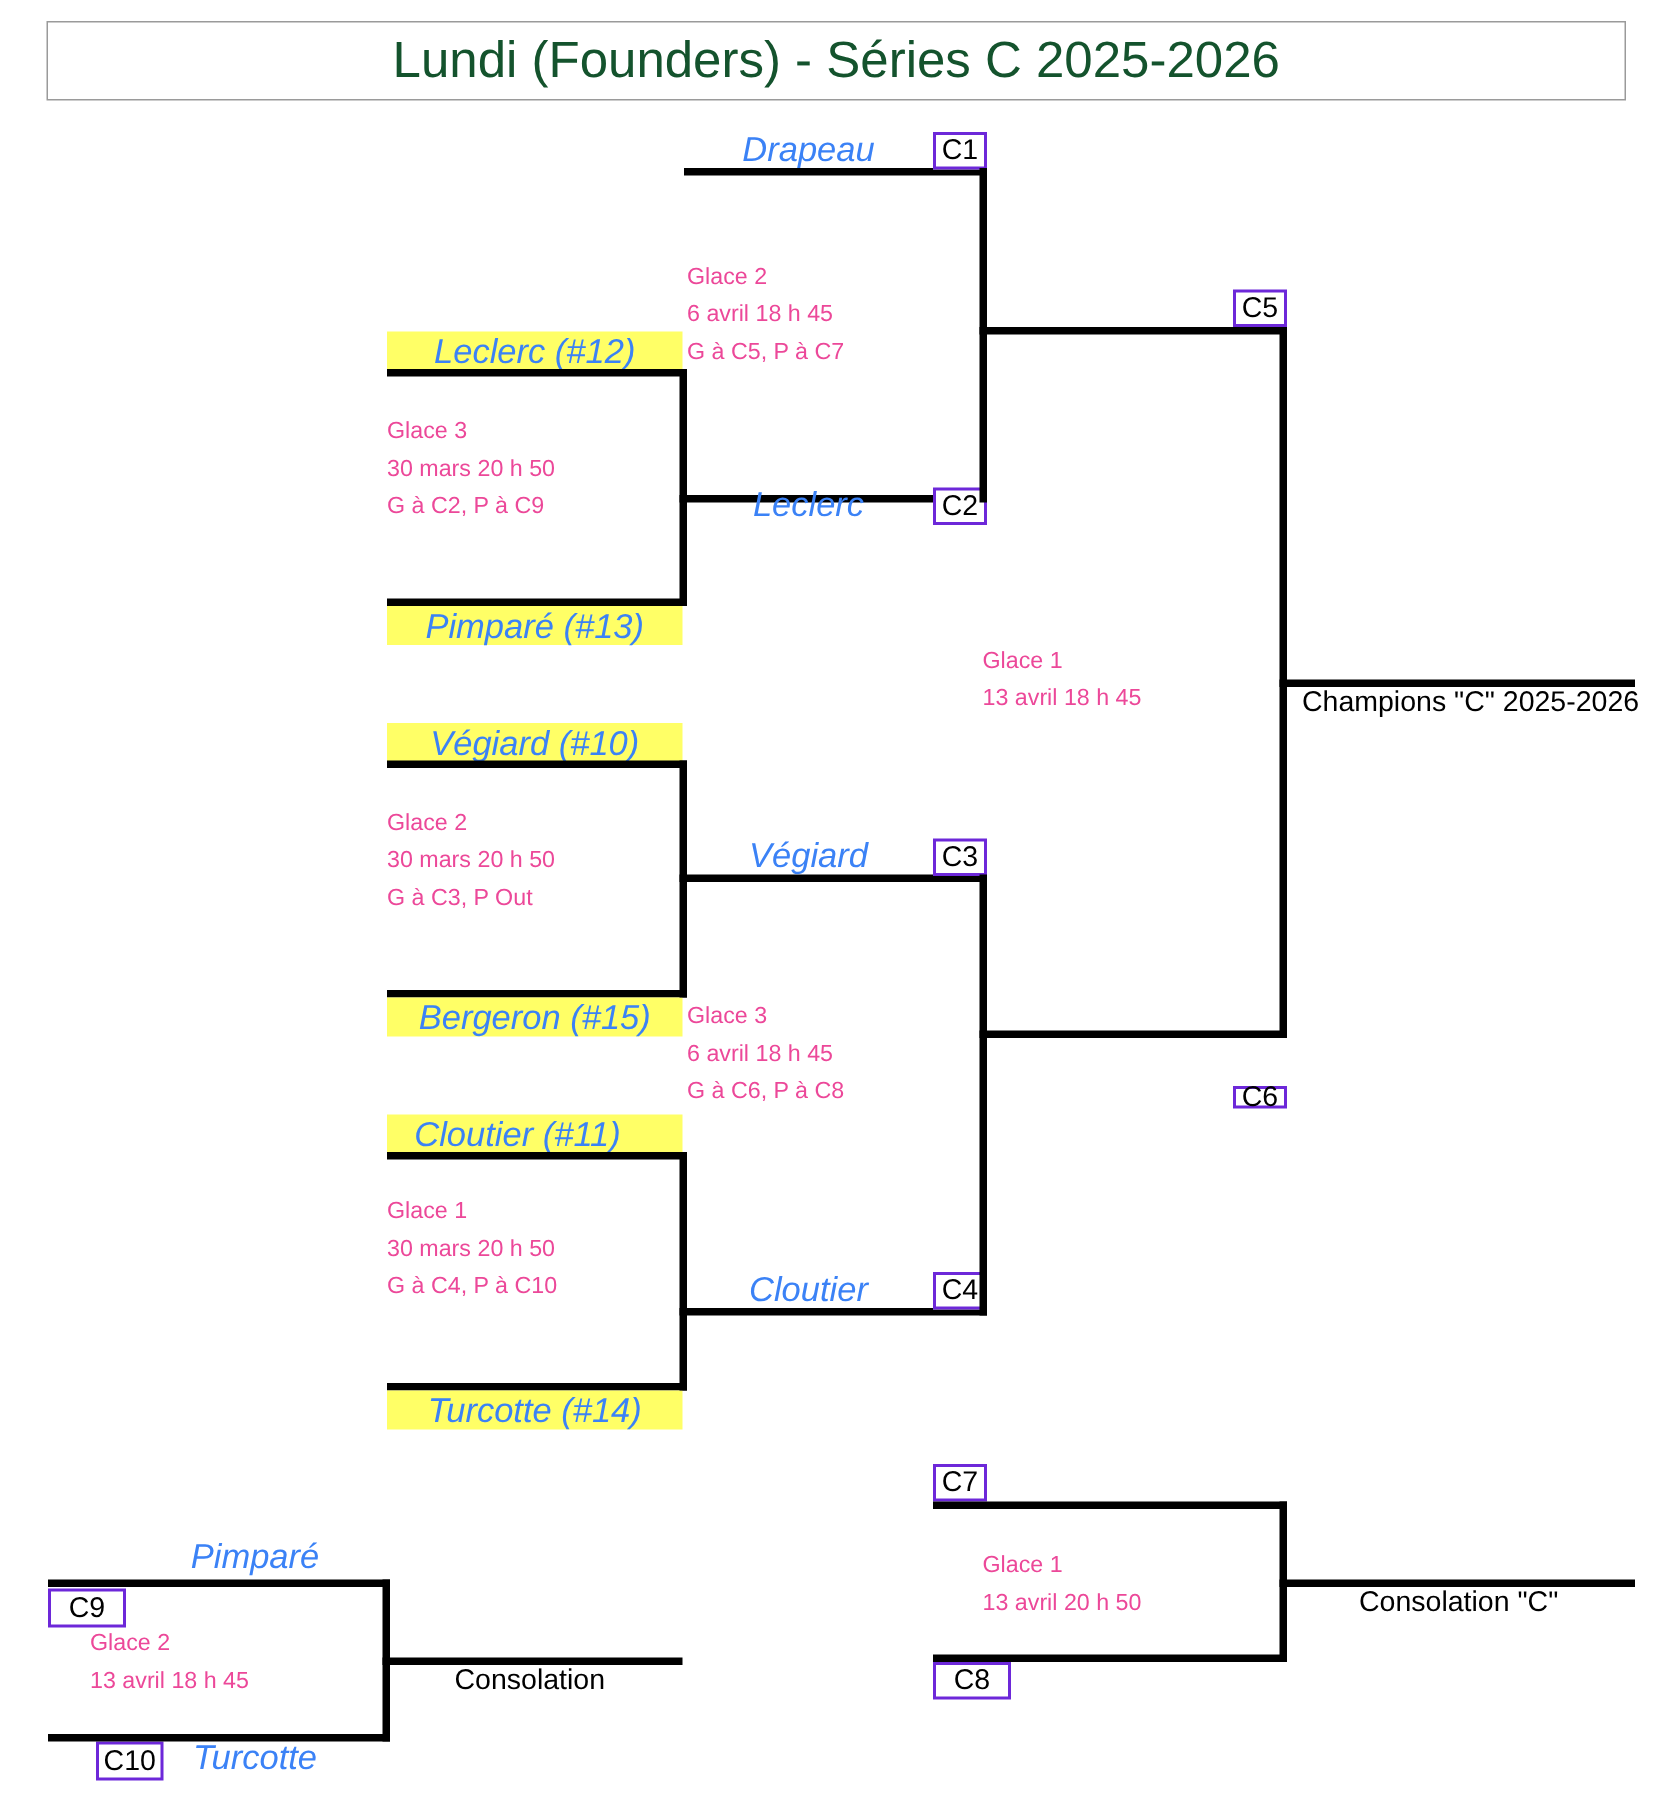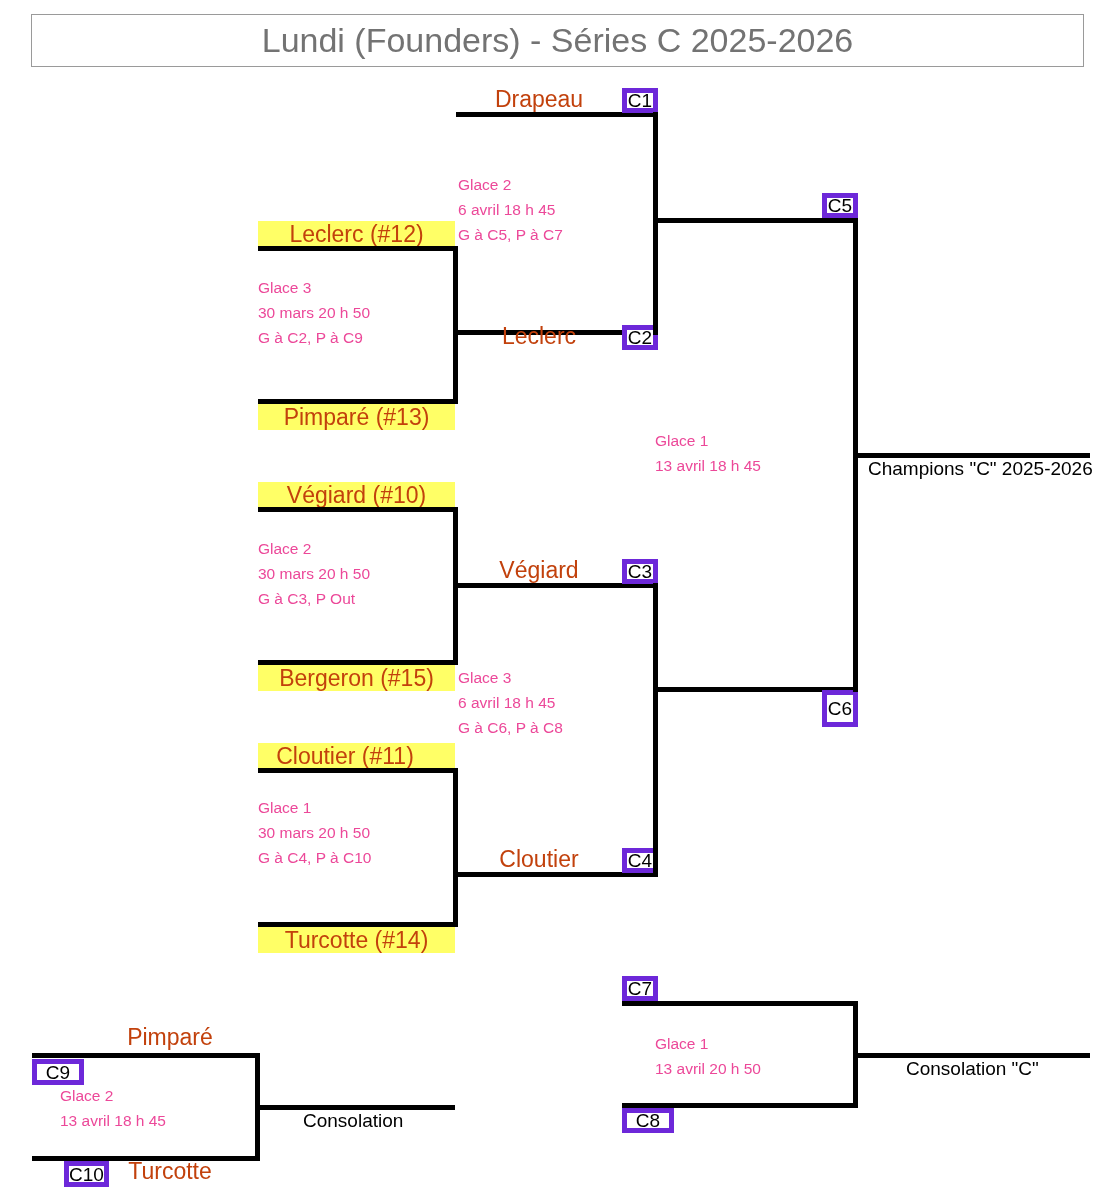--- a/index.html
+++ b/index.html
@@ -26,21 +26,21 @@
     border: 1px solid #9a9a9a;
     box-sizing: border-box;
     display: flex;
     align-items: center;
     justify-content: center;
     background: #ffffff;
   }
   .title-text {
     font-size: 34px;
     font-weight: 400;
-    color: #737373;
+    color: #14532d;
     letter-spacing: 0px;
     white-space: nowrap;
   }
 
   
   .hline {
     position: absolute;
     background: #000000;
     height: 5px;
   }
@@ -51,29 +51,30 @@
   }
   .hilite {
     position: absolute;
     background: #ffff66;
   }
 
   
   .slot-label {
     position: absolute;
     font-size: 23px;
-    color: #c2410c;
+    color: #3b82f6;
     white-space: nowrap;
     text-align: center;
+    font-style: italic;
   }
 
   
   .codebox {
     position: absolute;
-    border: 5px solid #6d28d9;
+    border: 2px solid #6d28d9;
     background: #ffffff;
     box-sizing: border-box;
     display: flex;
     align-items: center;
     justify-content: center;
     font-size: 19px;
     color: #000000;
     line-height: 1;
   }
 
@@ -182,21 +183,21 @@
 
   <div class="vline" style="left:653px; top:583px; height:294px;"></div>
 
   <div class="gameinfo" style="left:458px; top:665px; width:196px;">
     <div>Glace 3</div>
     <div>6 avril 18 h 45</div>
     <div>G à C6, P à C8</div>
   </div>
 
   <div class="hline" style="left:653px; top:687px; width:205px;"></div>
-  <div class="codebox" style="left:822px; top:690px; width:36px; height:37px;">C6</div>
+  <div class="codebox" style="left:822px; top:724px; width:36px; height:15px;">C6</div>
 
   <div class="vline" style="left:853px; top:218px; height:474px;"></div>
 
   <div class="gameinfo" style="left:655px; top:428px; width:196px;">
     <div>Glace 1</div>
     <div>13 avril 18 h 45</div>
   </div>
 
   <div class="hline" style="left:853px; top:453px; width:237px;"></div>
   <div class="outcome" style="left:868px; top:458px;">Champions "C" 2025-2026</div>

